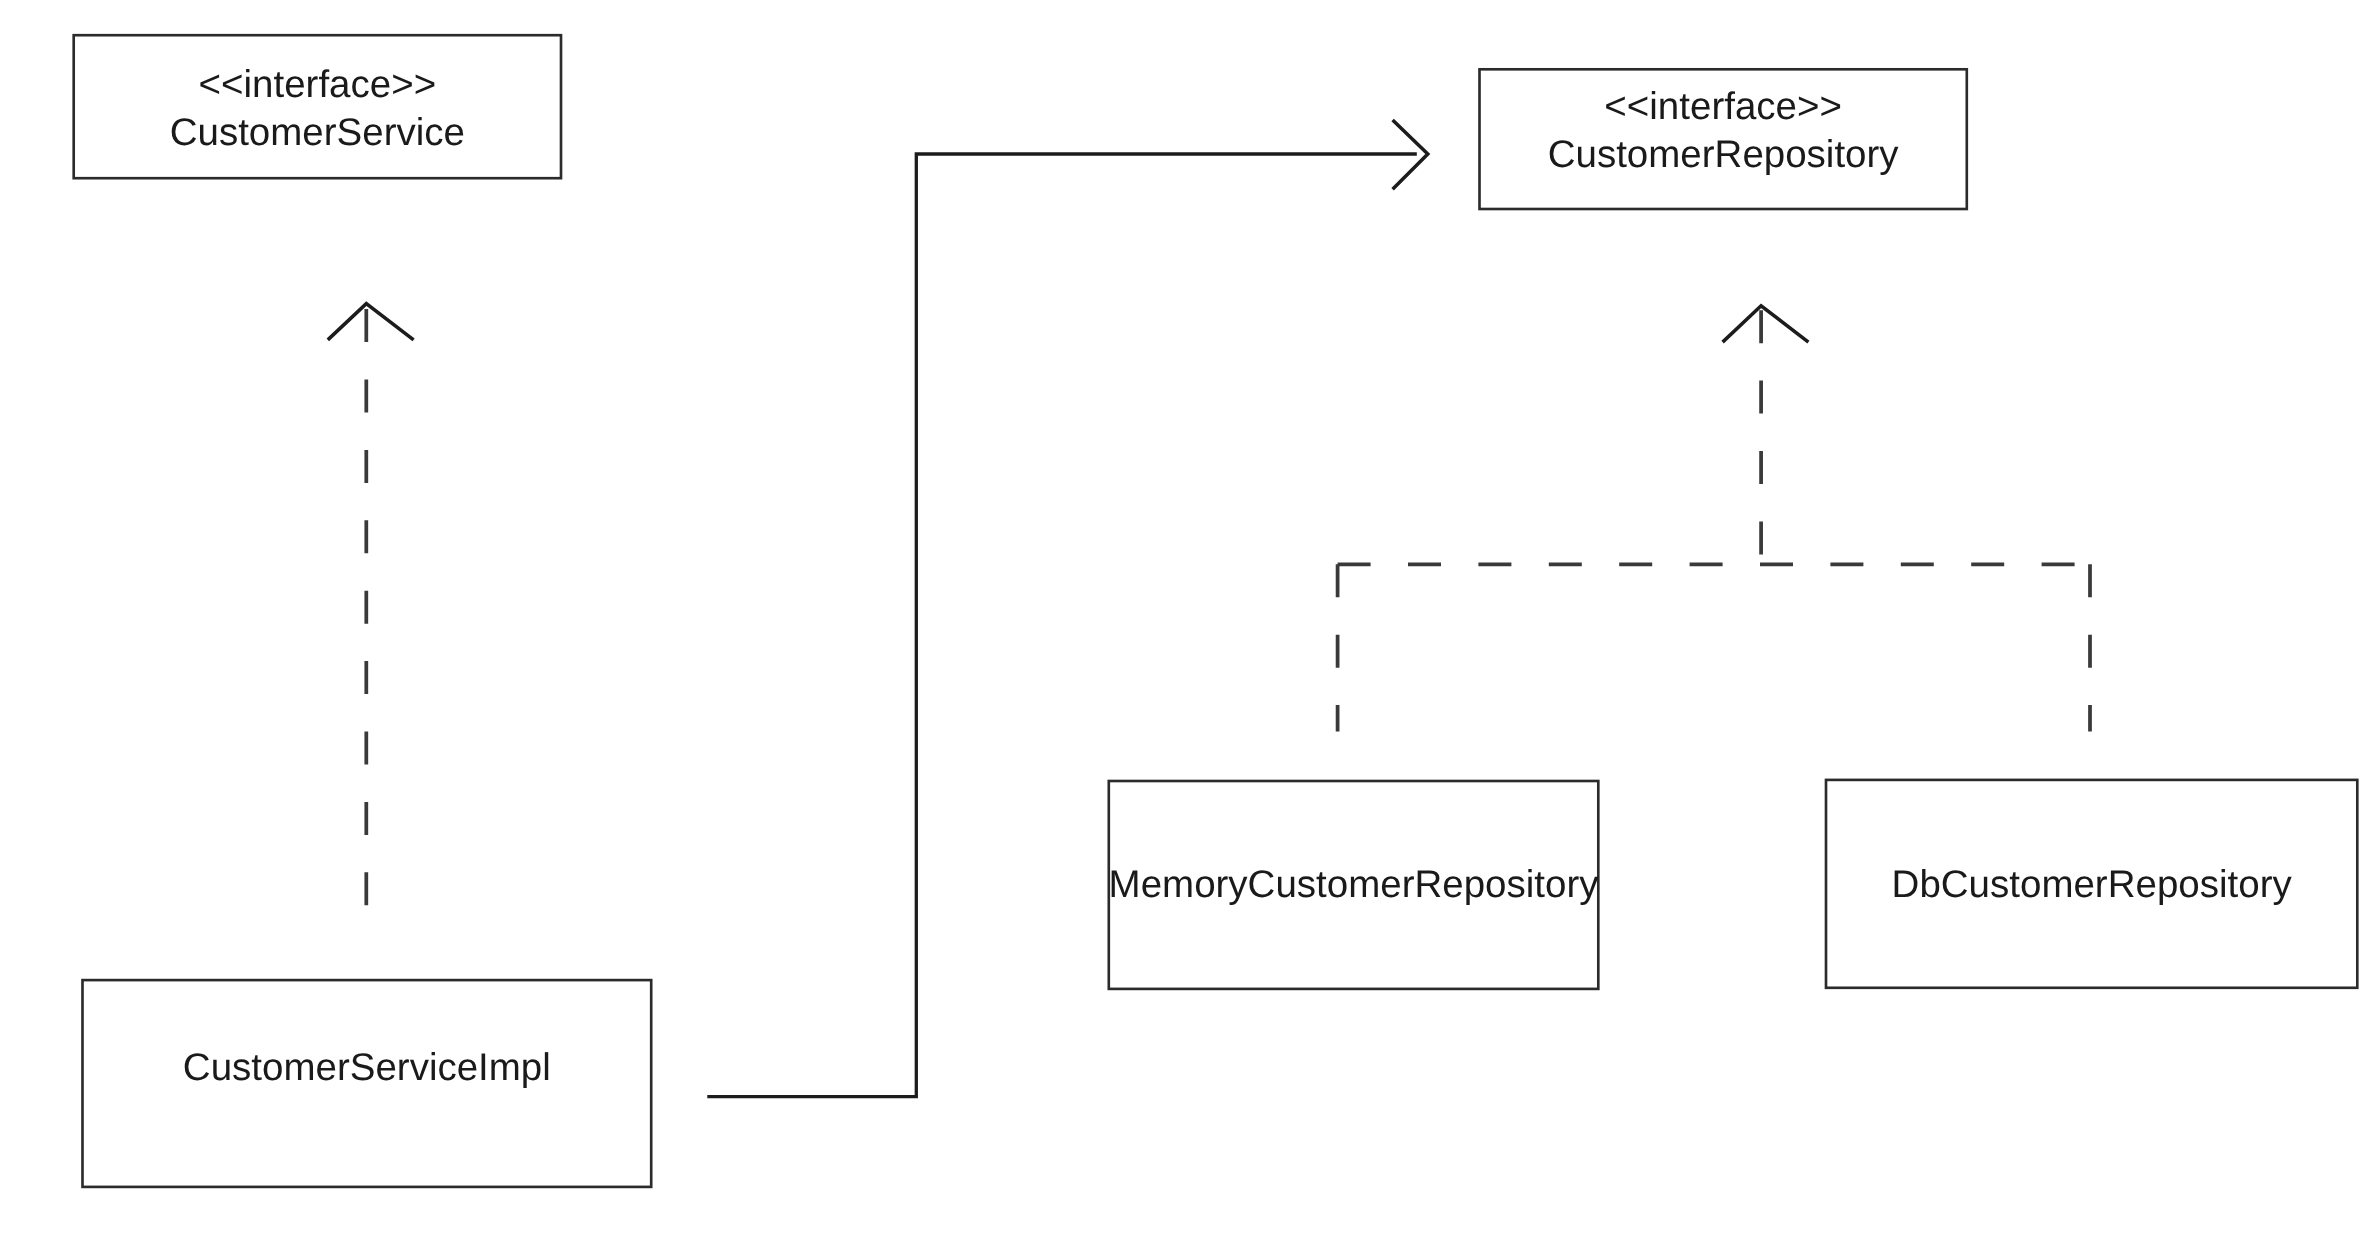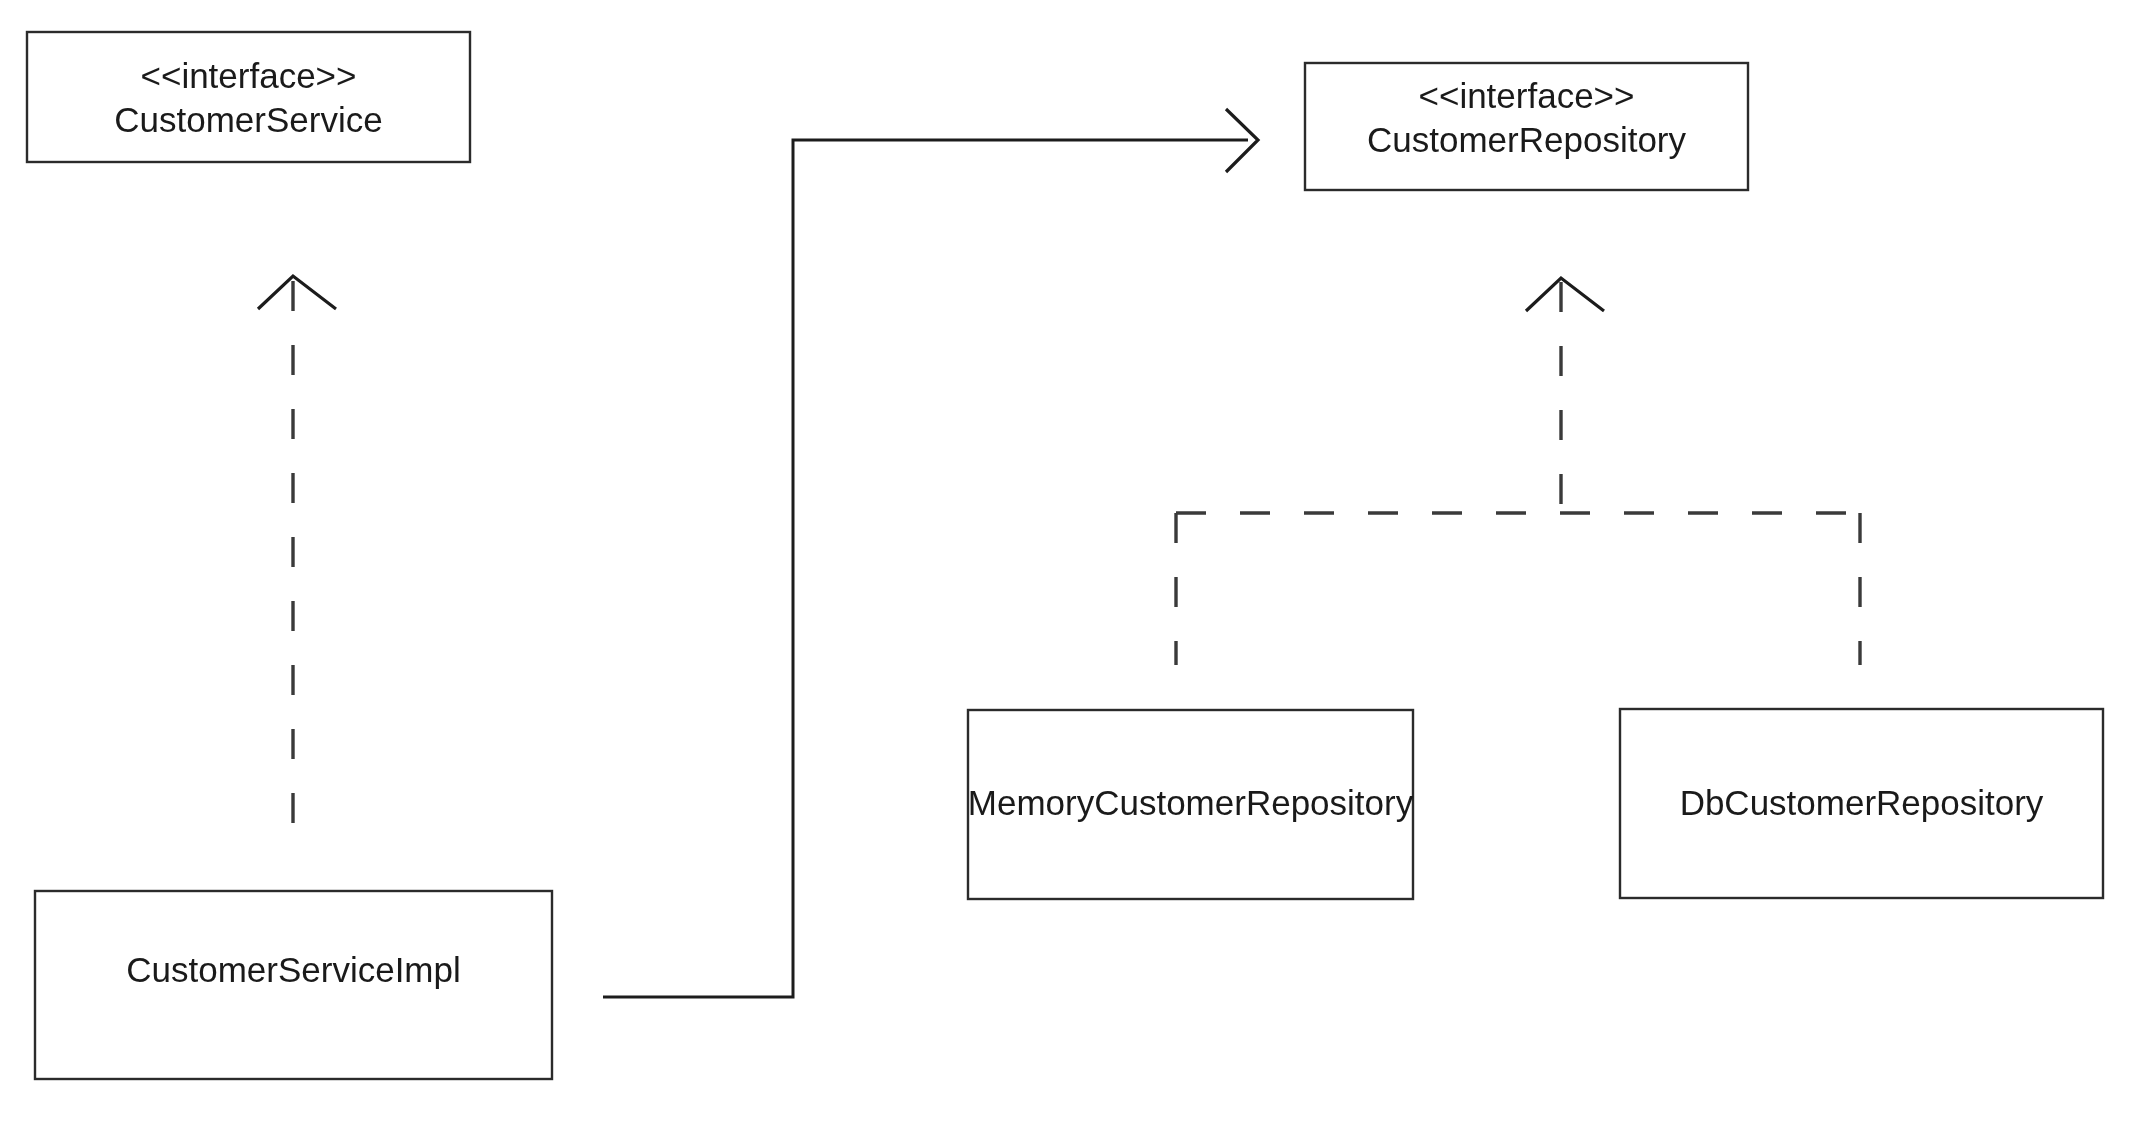--- a/index.html
+++ b/index.html
@@ -11,20 +11,21 @@
     width: 2153px;
     height: 1135px;
     font-family: "Liberation Sans", sans-serif;
     overflow: hidden;
   }
   #diagram-root {
     position: relative;
     width: 2073px;
     height: 1135px;
     background: #ffffff;
+    margin-left: 40px;
   }
   svg.diagram-canvas {
     position: absolute;
     top: 0;
     left: 0;
     width: 2153px;
     height: 1135px;
     display: block;
   }
   .class-box-rect {

